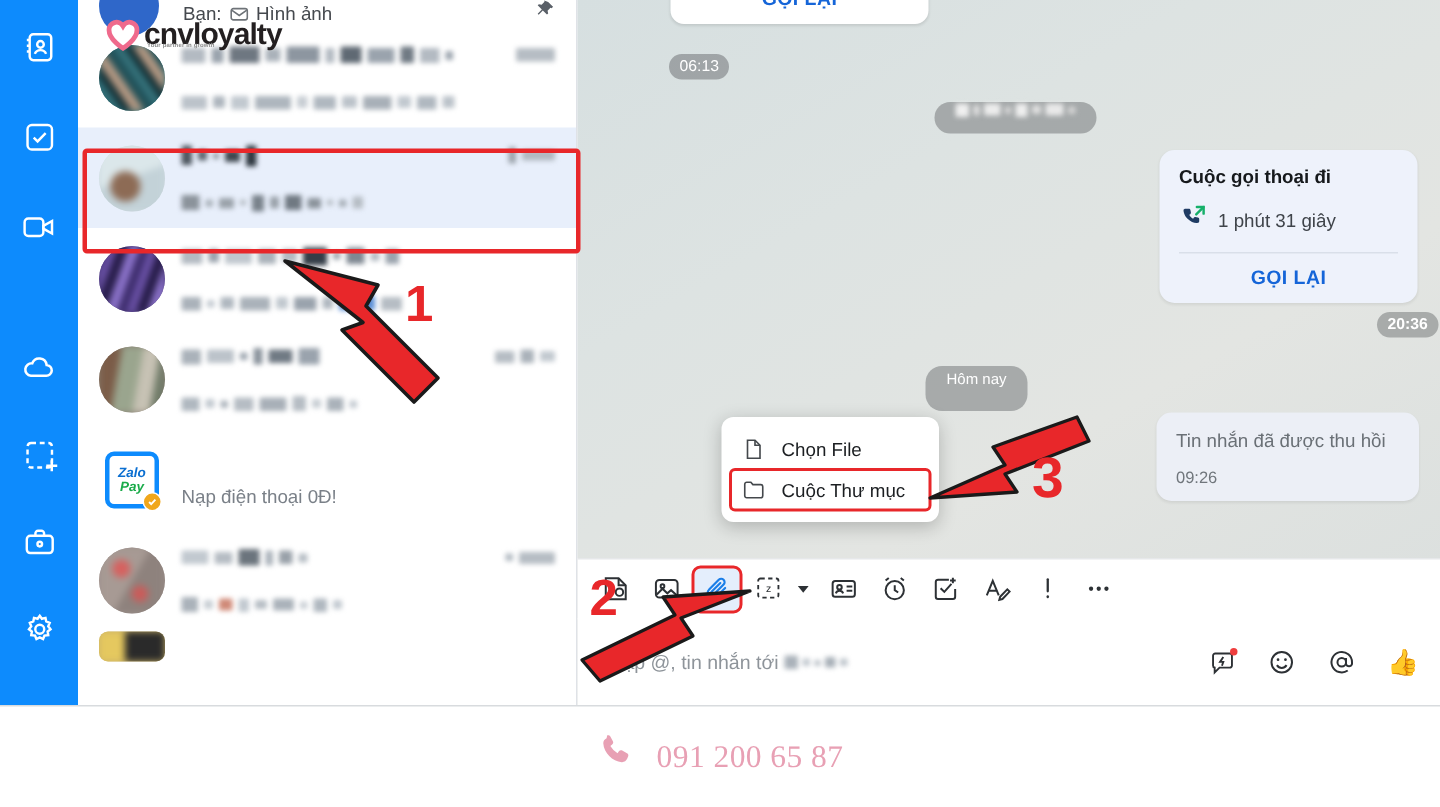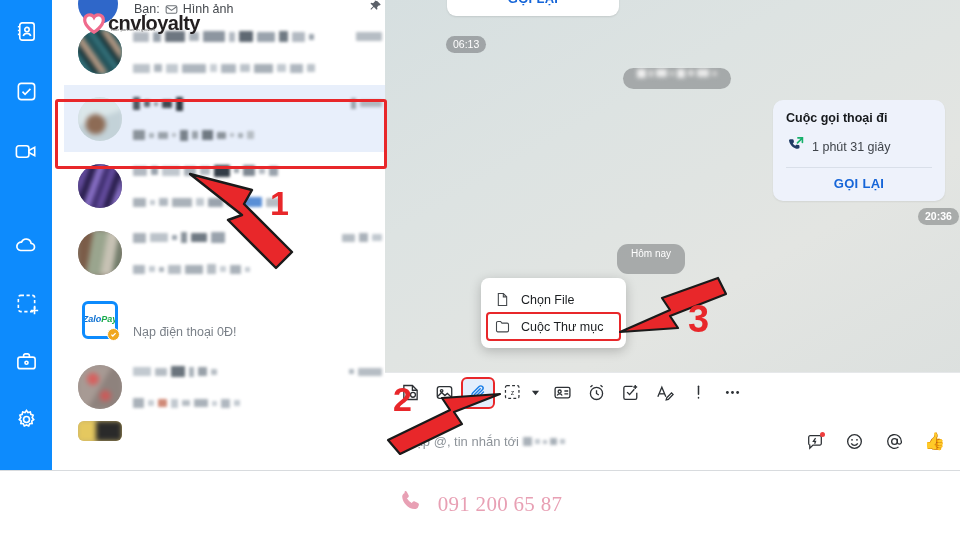--- a/index.html
+++ b/index.html
@@ -23,21 +23,21 @@
     color: #ffffff;
   }
   .rail-icon svg { display:block; }
   .rail-sp-a { height: 14px; }
   .rail-sp-b { height: 26px; }
   .rail-sp-c { height: 60px; }
   .rail-sp-d { height: 24px; }
 
   
   .conv-panel {
-    position: absolute; left: 64px; top: 0; width: 333px; height: 470px;
+    position: absolute; left: 52px; top: 0; width: 333px; height: 470px;
     background: #ffffff; border-right: 1px solid #dfe2e7;
     overflow: hidden;
   }
   .conv-header {
     position: relative; height: 18px; padding: 0 14px 0 70px;
     display: flex; align-items: center; gap: 5px;
     font-size: 12.5px; color: #45494e;
     background: #fff;
   }
   .conv-header .envelope { color: #6e7378; display:flex; }
@@ -100,21 +100,21 @@
   }
 
   
   .zalopay-av {
     width:44px;height:44px;flex:0 0 44px;position:relative;
     display:flex;align-items:center;justify-content:center;
   }
   .zp-card {
     width: 36px; height: 38px; border-radius: 6px;
     background: #ffffff; border: 3px solid #0d8bfd;
-    display:flex;flex-direction:row;align-items:center;justify-content:center;
+    display:flex;flex-direction:column;align-items:center;justify-content:center;
     overflow:hidden;
   }
   .zp-t { font-size: 9px; font-weight: 800; color:#0b6fd1; line-height:1; font-style: italic;}
   .zp-b { font-size: 9px; font-weight: 800; color:#1aab4a; line-height:1; font-style: italic;}
   .zp-badge {
     position:absolute; right:2px; bottom:1px; width:13px;height:13px;border-radius:50%;
     background:#f0a71c; border:1.5px solid #fff; display:flex;align-items:center;justify-content:center;
     color:#fff;font-size:8px;
   }
 
@@ -575,20 +575,24 @@
         <div class="sep"></div>
         <div class="cb">
           <div class="calllink">GỌI LẠI</div>
         </div>
       </div>
 
       <span class="timepill t-2036">20:36</span>
 
       <div class="sys-pill sys-today">Hôm nay</div>
 
+      <div class="recall-card">
+        <div class="txt">Tin nhắn đã được thu hồi</div>
+        <div class="tm">09:26</div>
+      </div>
 
       <div class="ctx-menu">
         <div class="ctx-item">
           <span class="ic">
             <svg width="15" height="15" viewBox="0 0 18 18" fill="none" stroke="currentColor" stroke-width="1.3">
               <path d="M4 1.8h6l4 4v10.4H4z"></path>
                 <path d="M10 1.8v4h4"></path>
             </svg>
           </span>
           <span>Chọn File</span>

